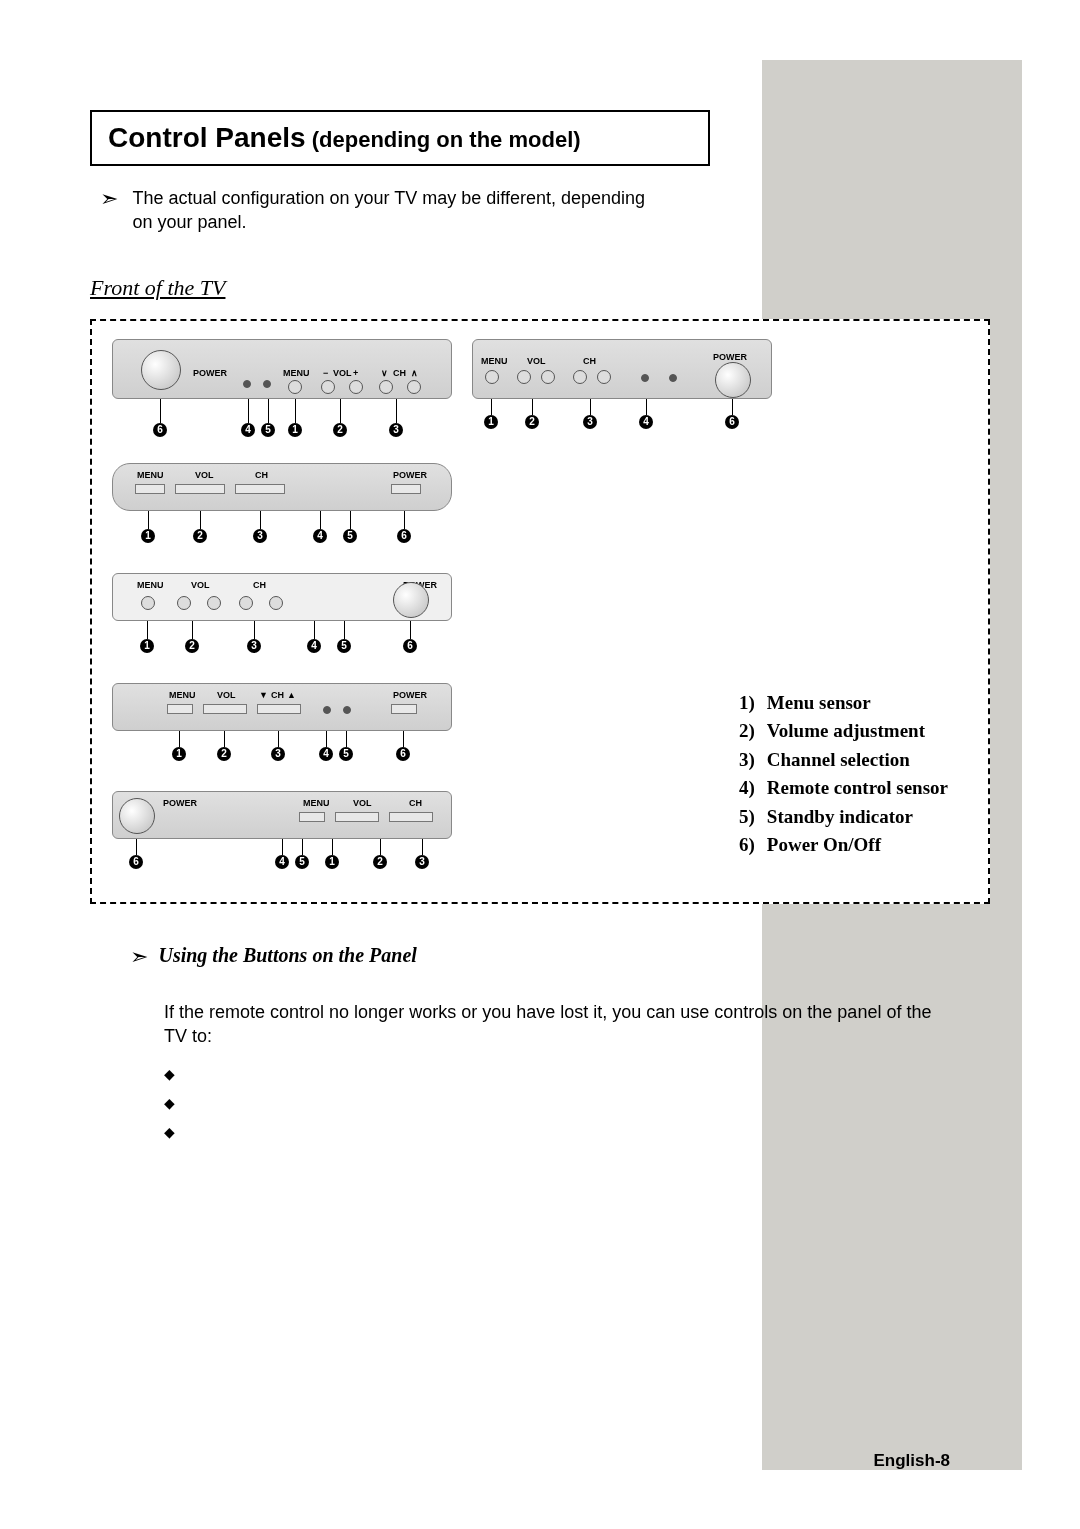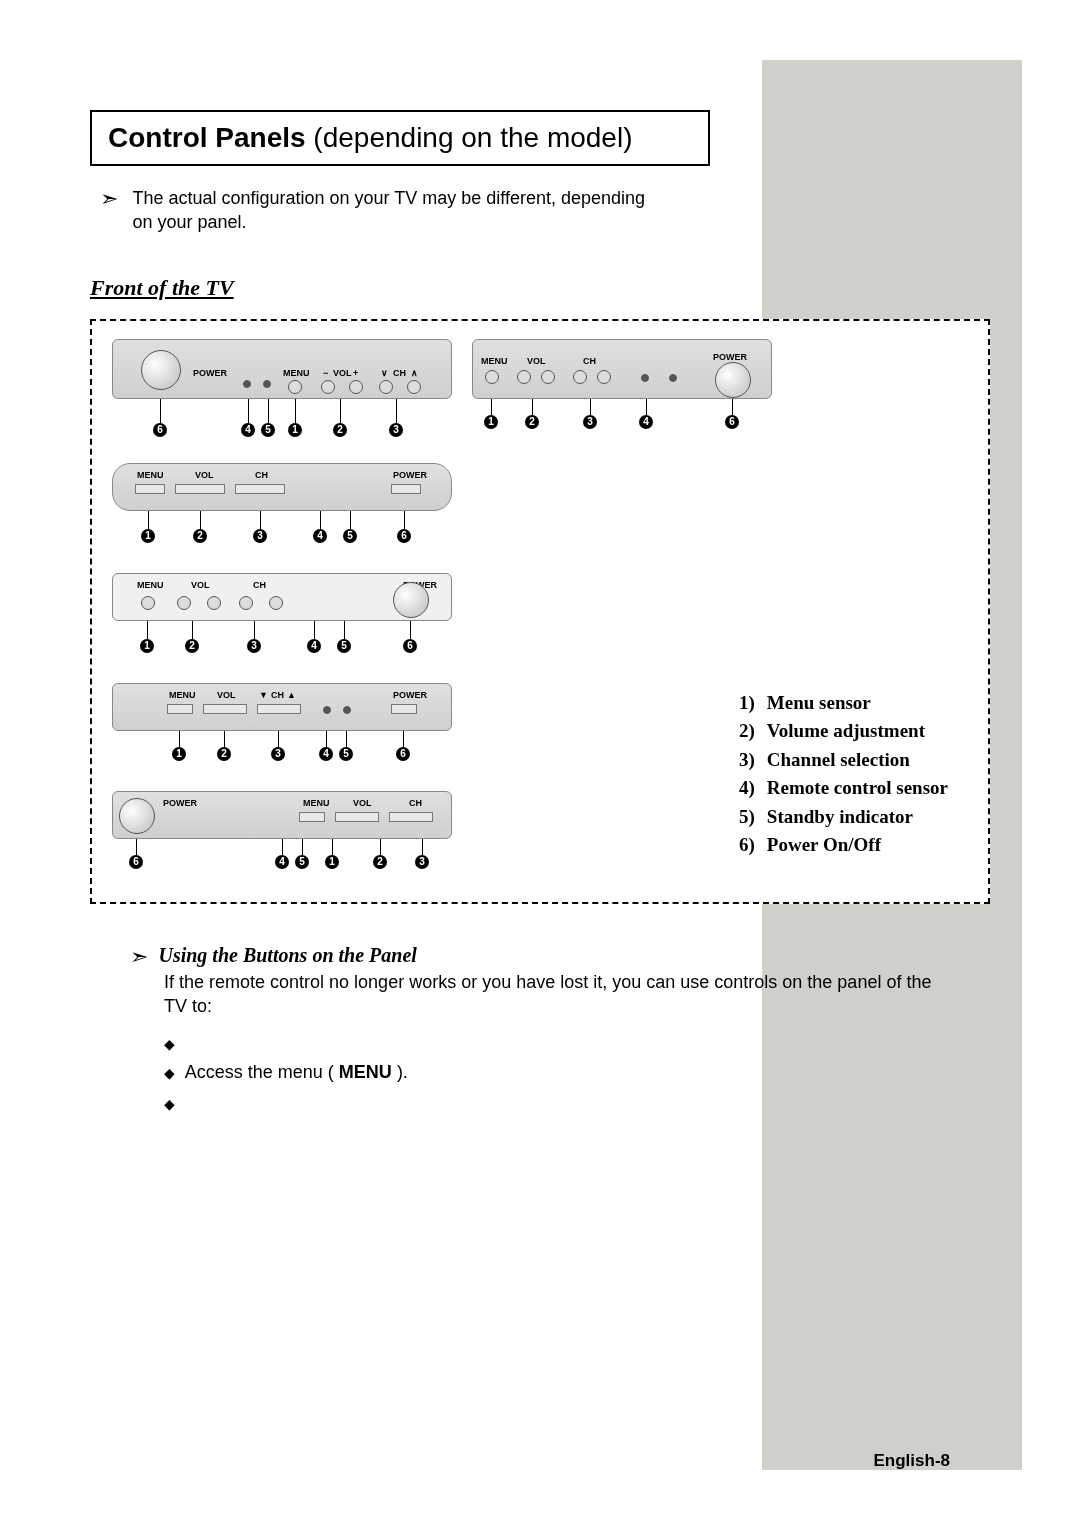--- a/index.html
+++ b/index.html
@@ -32,22 +32,22 @@
     width: 620px;
     margin-bottom: 20px;
   }
   .title-strong {
     font-family: Arial, Helvetica, sans-serif;
     font-weight: 900;
     font-size: 28px;
   }
   .title-light {
     font-family: Arial, Helvetica, sans-serif;
-    font-weight: 400;
-    font-size: 28px;
+    font-weight: 700;
+    font-size: 22px;
   }
   .note-row {
     display: flex;
     align-items: flex-start;
     gap: 14px;
     margin-left: 10px;
     margin-bottom: 40px;
     width: 560px;
   }
   .note-arrow {
@@ -56,21 +56,21 @@
     margin-top: 2px;
   }
   .note-text {
     font-family: "Lucida Sans", "Lucida Grande", Arial, sans-serif;
     font-size: 18px;
     line-height: 1.35;
   }
   .section-heading {
     font-family: "Times New Roman", serif;
     font-style: italic;
-    font-weight: bold;
+    font-weight: normal;
     font-size: 22px;
     text-decoration: underline;
     margin-bottom: 18px;
   }
   .dashed-box {
     border: 2px dashed #000;
     background: #fff;
     padding: 28px 18px 18px 18px;
     position: relative;
     height: 585px;
@@ -144,21 +144,21 @@
   .using-row { display: flex; align-items: flex-start; gap: 10px; }
   .using-arrow { font-size: 22px; }
   .using-heading {
     font-family: "Times New Roman", serif;
     font-style: italic; font-weight: bold;
     font-size: 20px;
   }
   .using-intro {
     font-family: "Lucida Sans", Arial, sans-serif;
     font-size: 18px;
-    margin: 0 0 10px 34px;
+    margin: 30px 0 10px 34px;
     max-width: 790px;
     line-height: 1.35;
   }
   .bullets {
     margin-left: 34px;
     font-family: "Lucida Sans", Arial, sans-serif;
     font-size: 18px;
   }
   .bullets li {
     list-style: none;
@@ -386,25 +386,20 @@
       <span class="using-arrow">➣</span>
       <span class="using-heading">Using the Buttons on the Panel</span>
     </div>
     <div class="using-intro">If the remote control no longer works or you have lost it, you can use controls on the panel of the TV to:</div>
     <ul class="bullets">
       <li>
         <span class="diamond">◆</span>
       </li>
       <li>
         <span class="diamond">◆</span>
-        <span>
-          <span>Access the menu ( </span>
-          <b>MENU</b>
-          <span> ).</span>
-        </span>
       </li>
       <li>
         <span class="diamond">◆</span>
       </li>
     </ul>
   </div>
 
 </div>
 
 <div class="page-number">English-8</div>

